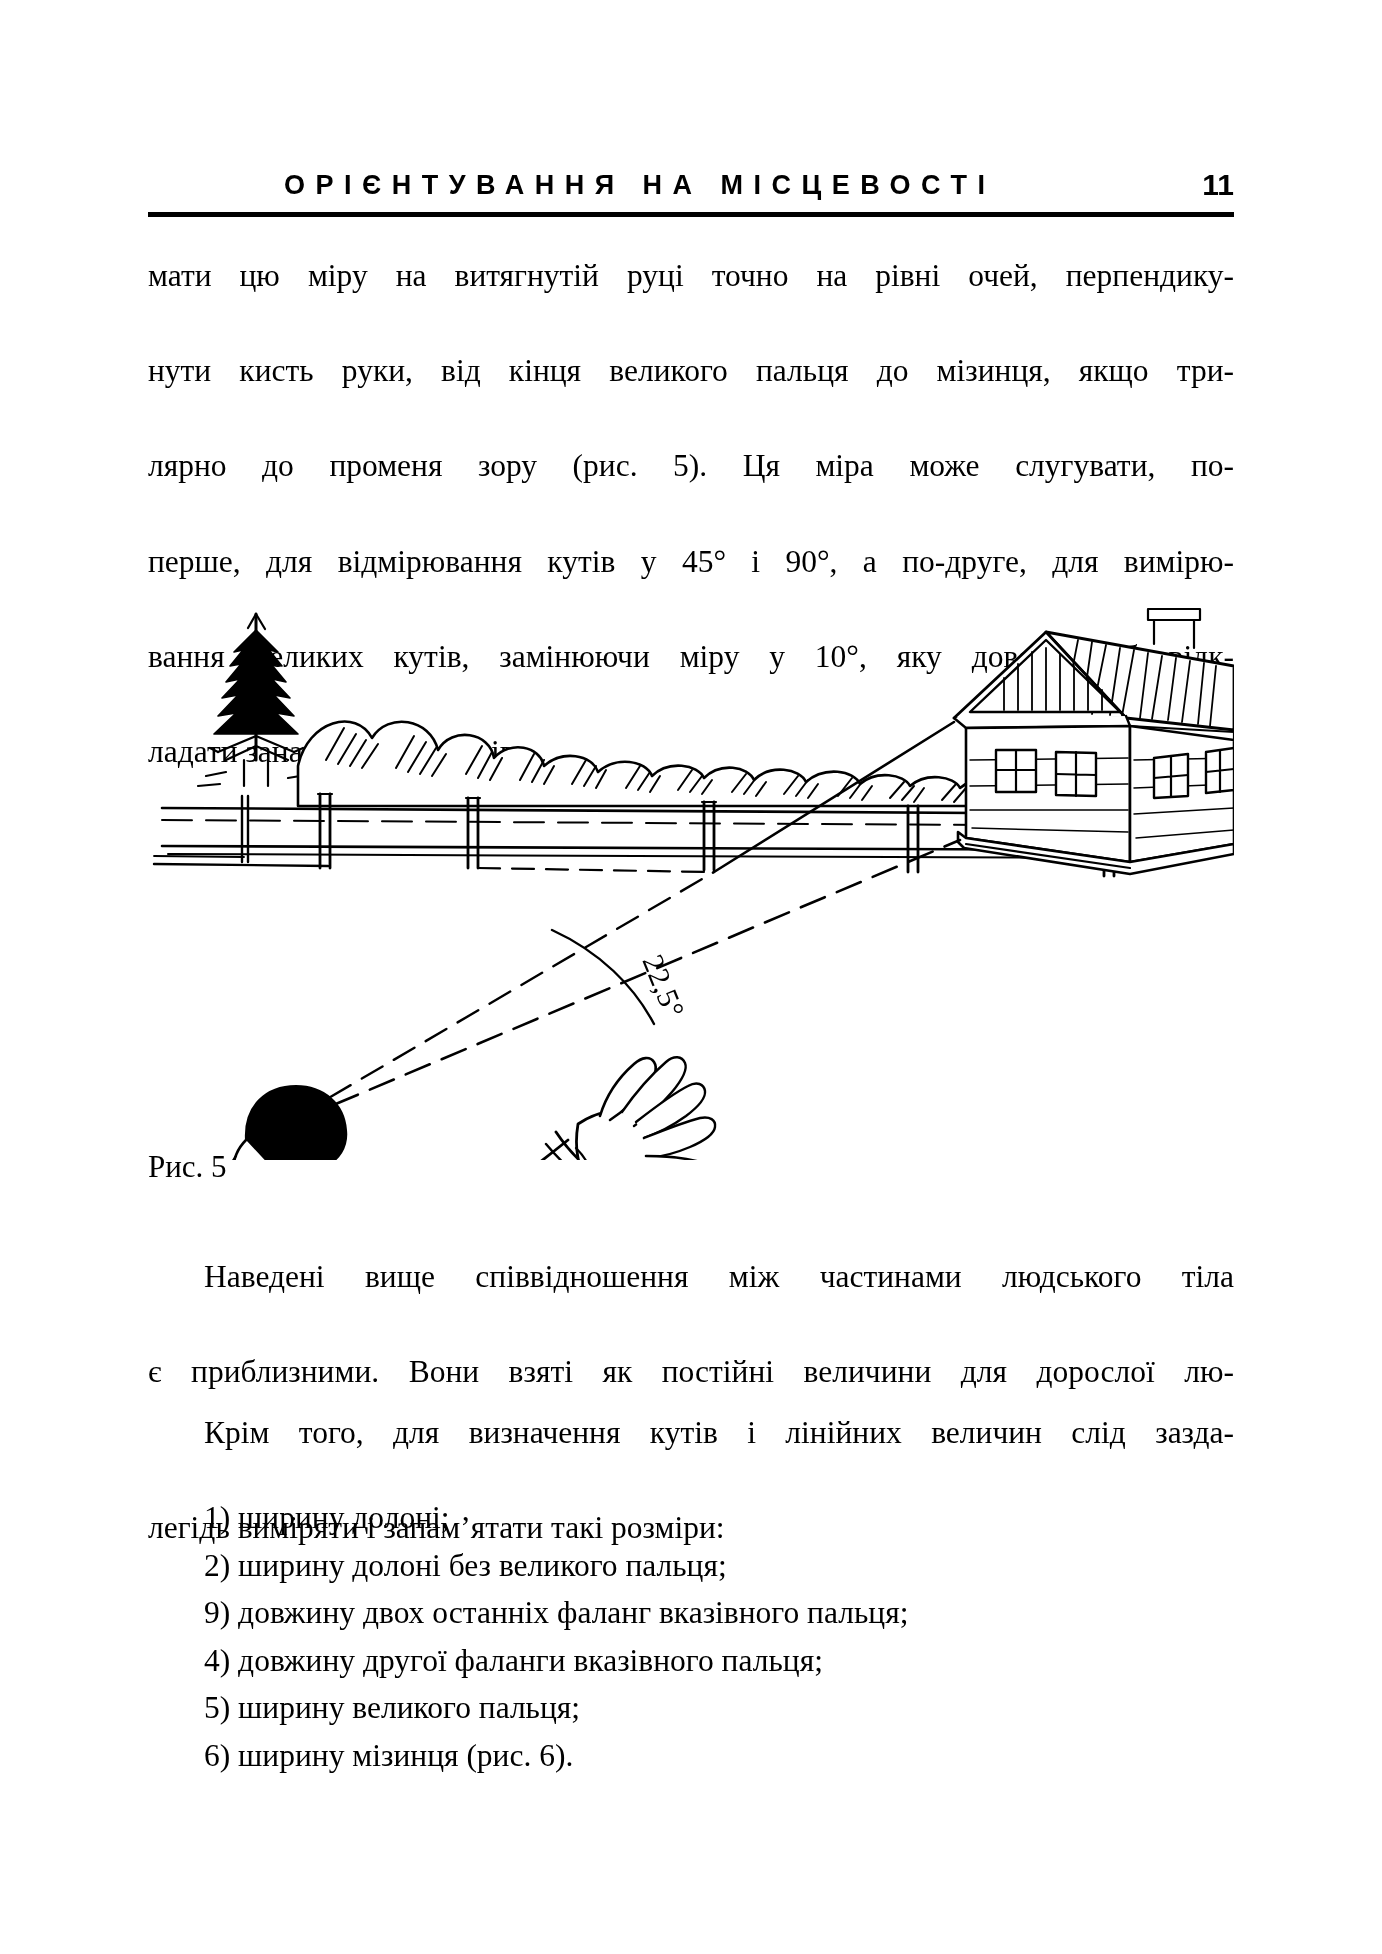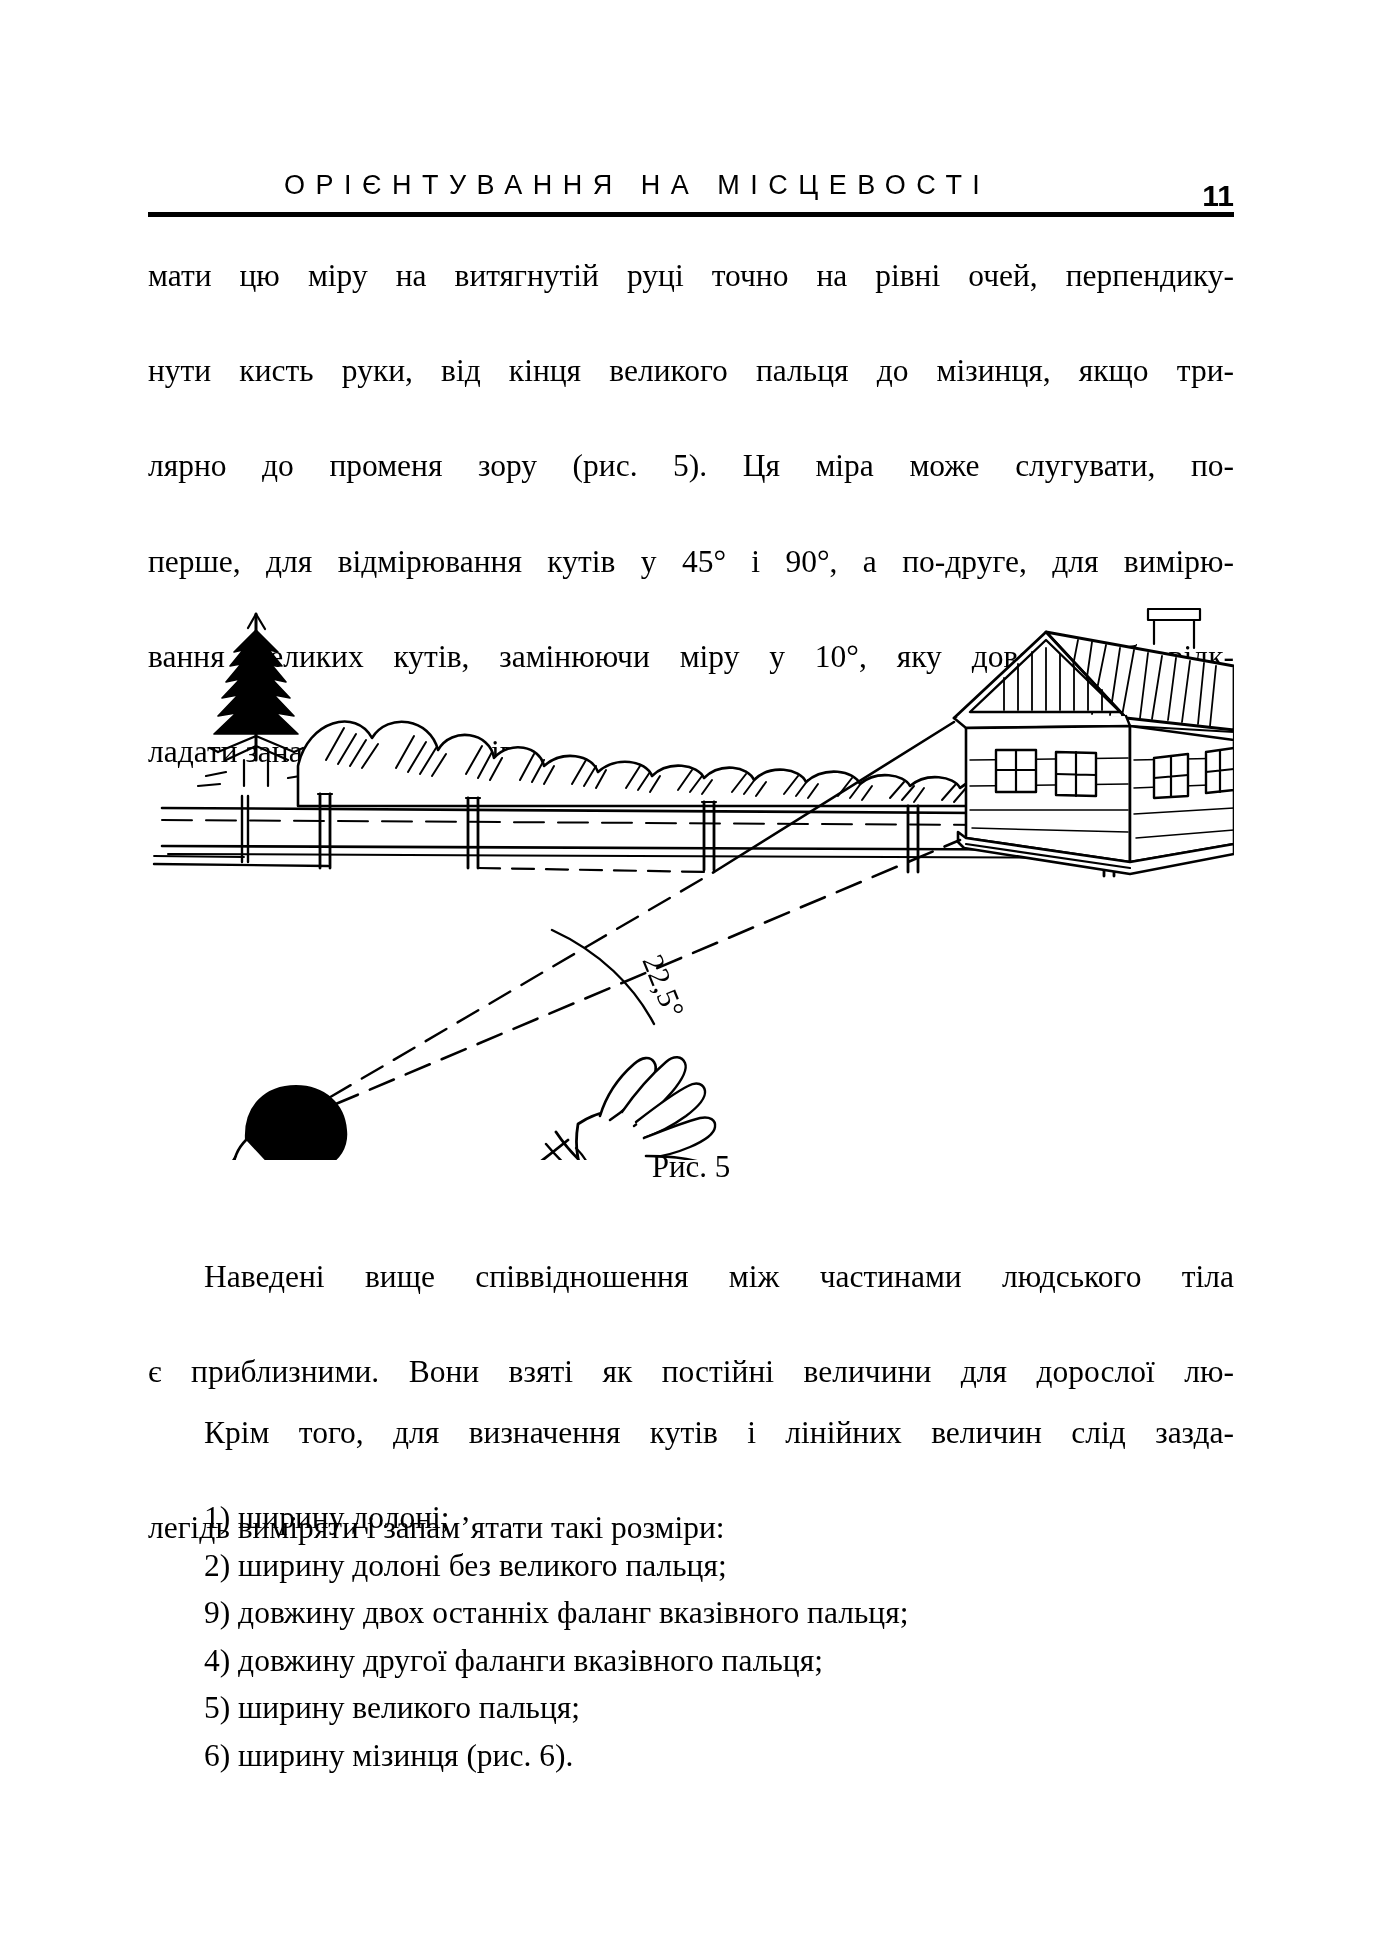--- a/index.html
+++ b/index.html
@@ -25,35 +25,34 @@
     left: 148px;
     top: 168px;
     width: 1086px;
     height: 46px;
   }
   .rh-title {
     position: absolute;
     left: 136px;
     top: 0;
     font-family: "Liberation Sans", "DejaVu Sans", sans-serif;
-    font-weight: normal;
+    font-weight: bold;
     font-size: 27px;
     letter-spacing: 10.5px;
     white-space: nowrap;
     line-height: 34px;
   }
   .rh-page {
     position: absolute;
     right: 0;
     top: 0;
     font-family: "Liberation Sans", "DejaVu Sans", sans-serif;
     font-weight: bold;
     font-size: 30px;
     line-height: 34px;
-    margin-top: 11px;
   }
   .rh-rule {
     position: absolute;
     left: 148px;
     top: 212px;
     width: 1086px;
     height: 5px;
     background: #000;
   }
 
@@ -107,21 +106,21 @@
     top: 600px;
     width: 1086px;
     height: 560px;
   }
   .figure svg { display: block; }
   .fig-caption {
     position: absolute;
     left: 148px;
     top: 1148px;
     width: 1086px;
-    text-align: center;
+    text-align: left;
     font-size: 31px;
     line-height: 38px;
   }
 </style>
 </head>
 <body>
 
 <div class="page">
 
   <div class="running-head">

